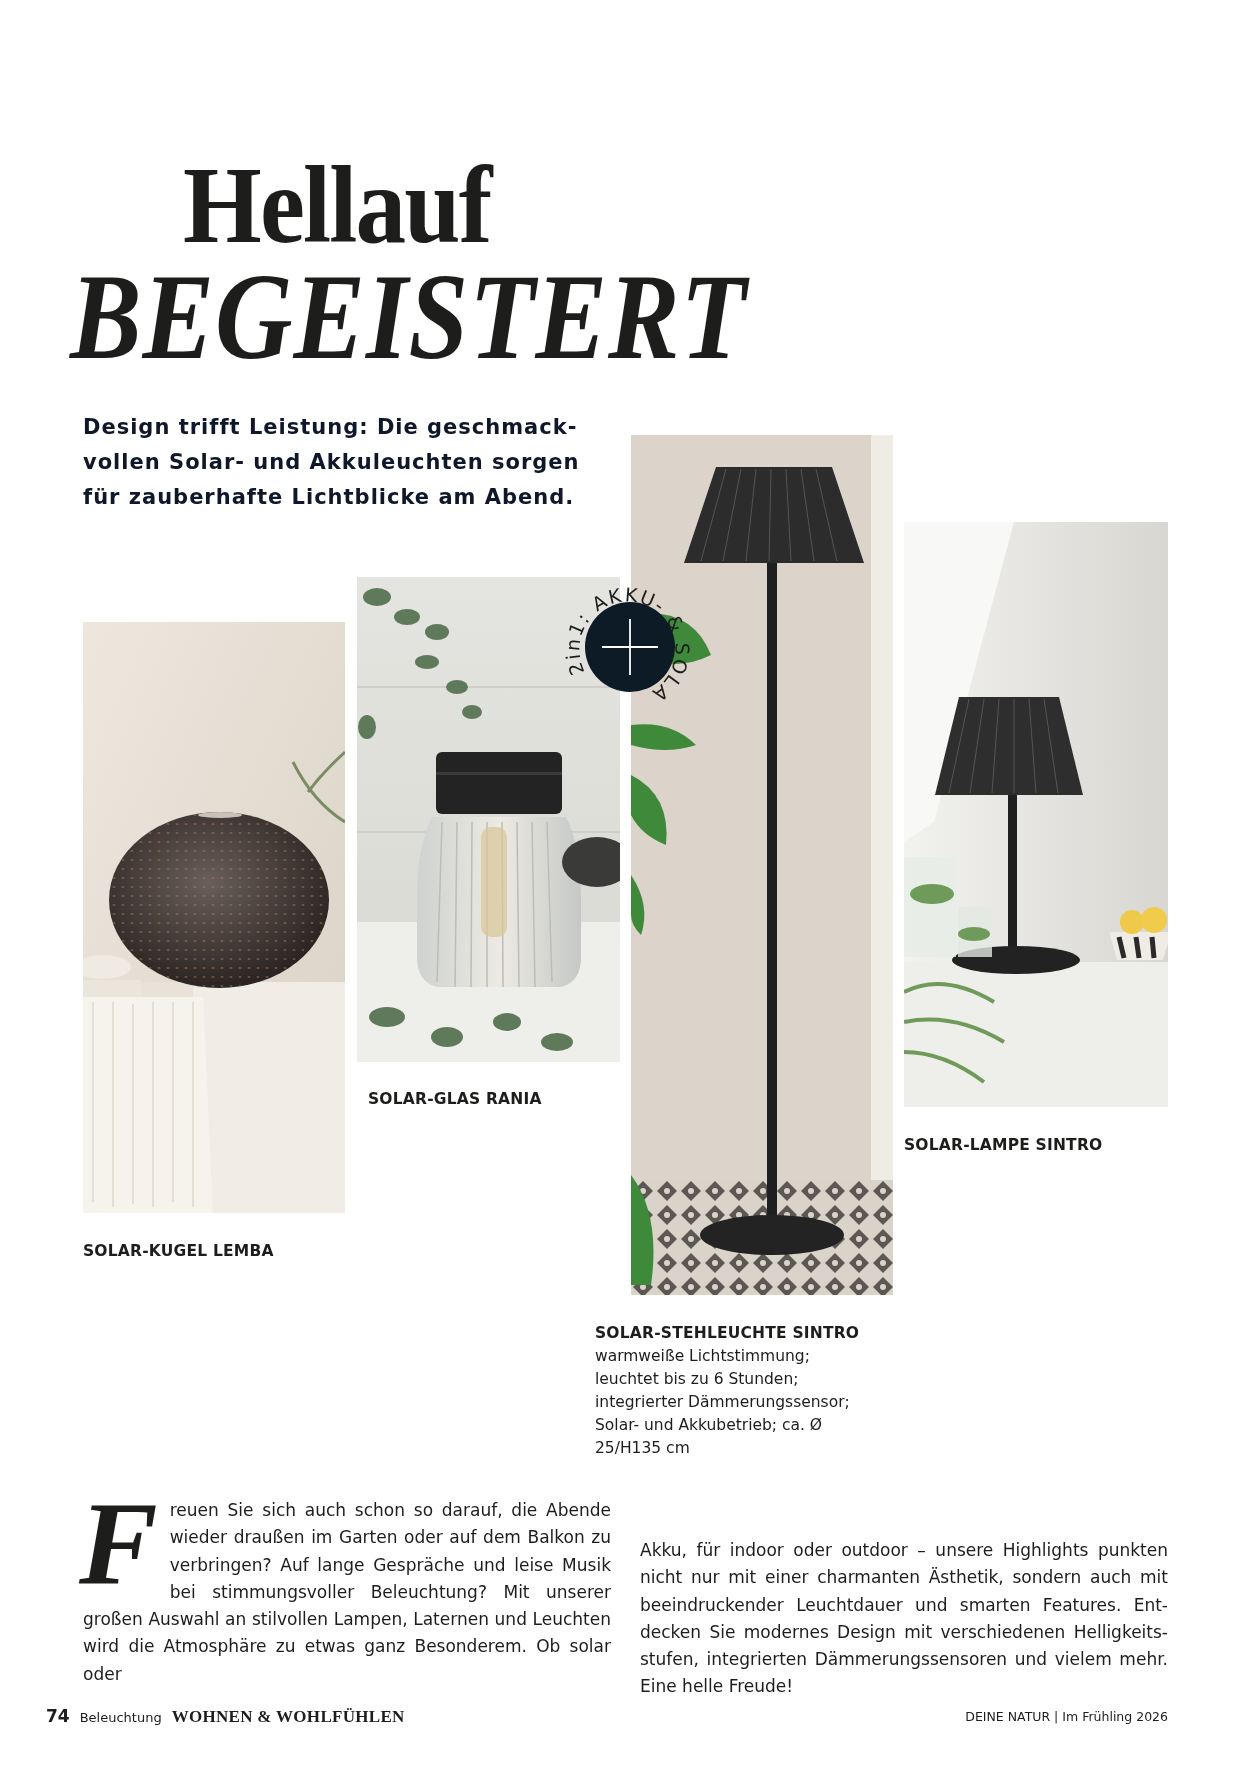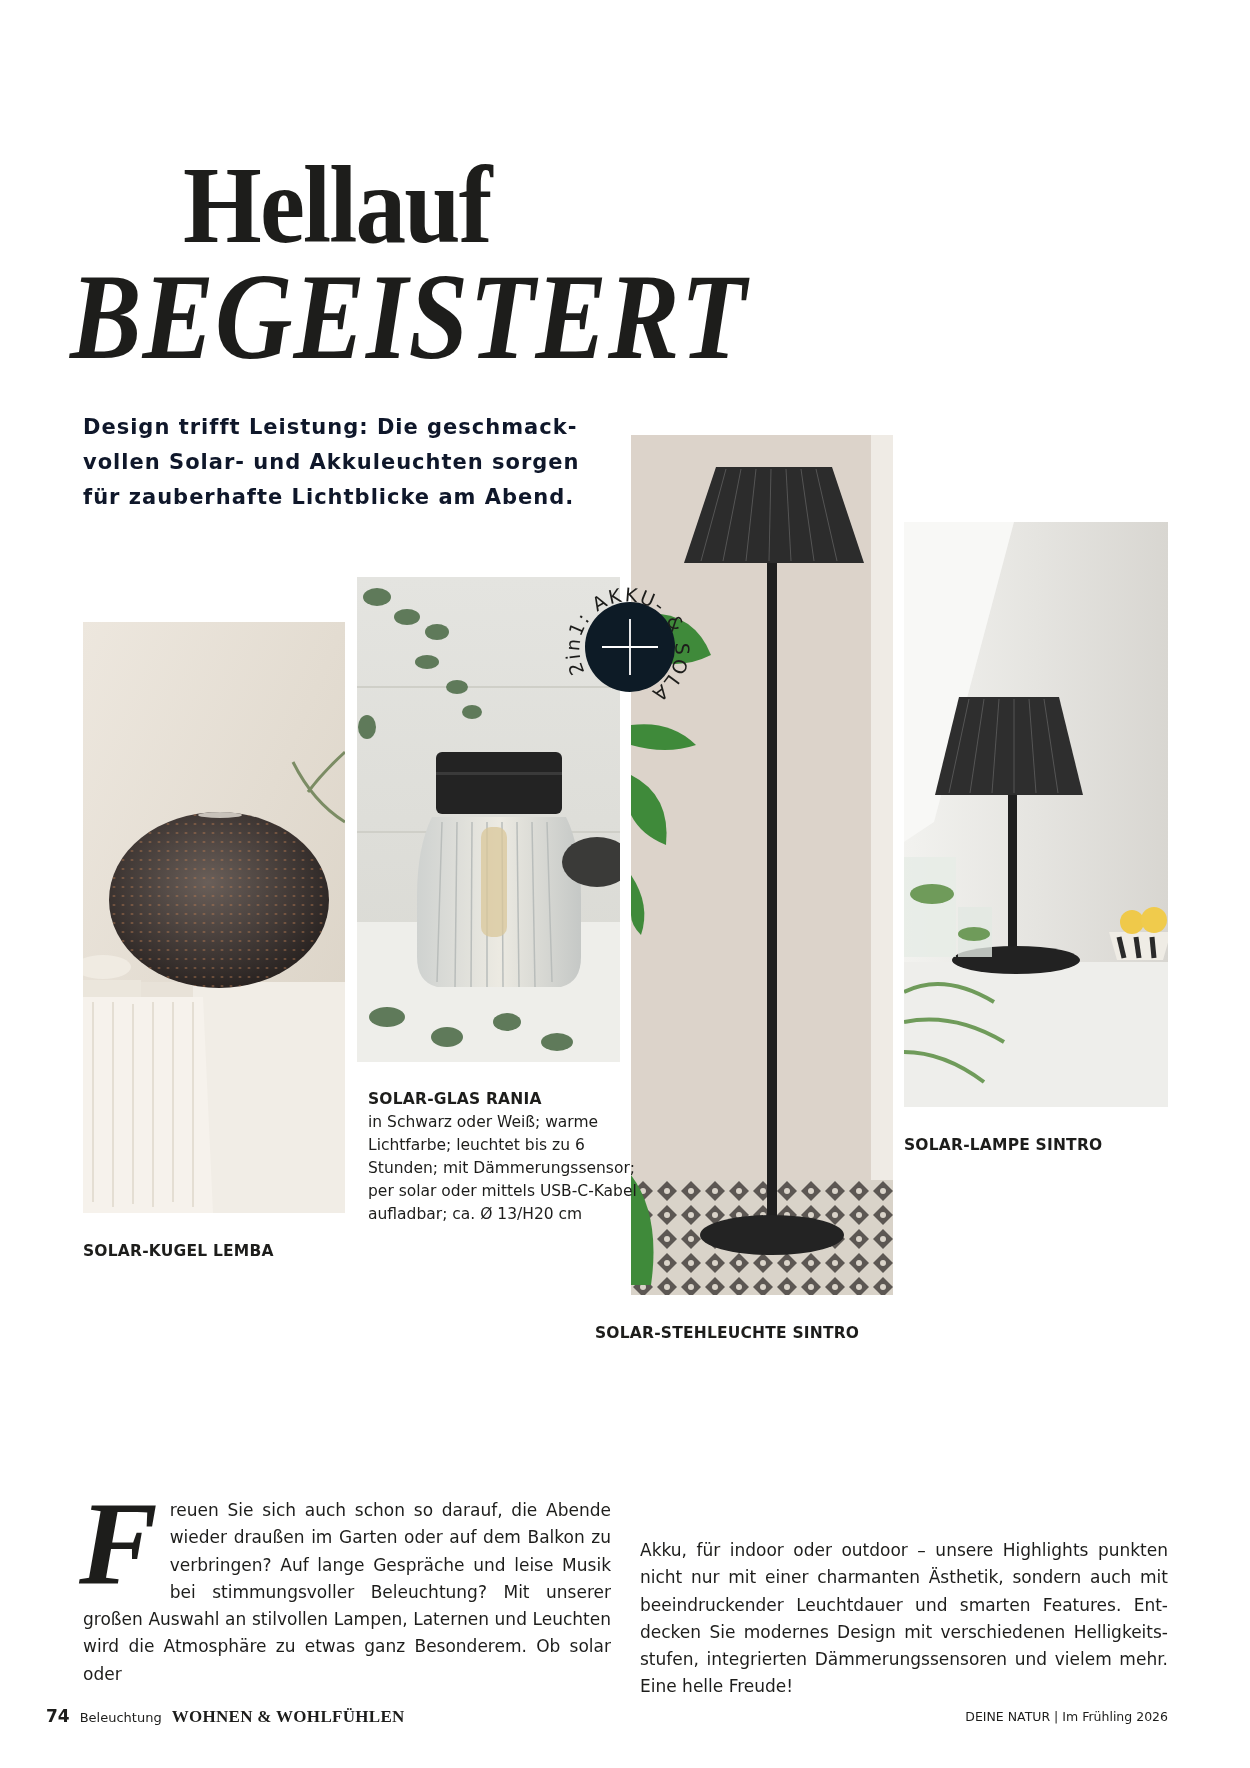--- a/index.html
+++ b/index.html
@@ -238,24 +238,24 @@
       <textPath href="#arcpath">2in1: AKKU- &amp; SOLAR</textPath>
     </text>
   </svg>
 </div>
 
 <div class="caption c1">
   <div class="cap-title">SOLAR-KUGEL LEMBA</div>
 </div>
 <div class="caption c2">
   <div class="cap-title">SOLAR-GLAS RANIA</div>
-  <div>in Schwarz oder Weiß; warme Lichtfarbe; leuchtet bis zu 6 Stunden; mit Dämmerungssen­sor; per solar oder mittels USB-C-Kabel aufladbar; ca. Ø 13/H20 cm</div>
 </div>
 <div class="caption c3">
   <div class="cap-title">SOLAR-STEHLEUCHTE SINTRO</div>
+  <div>warmweiße Lichtstimmung; leuchtet bis zu 6 Stunden; integrierter Dämmerungssensor; Solar- und Akkubetrieb; ca. Ø 25/H135 cm</div>
 </div>
 <div class="caption c4">
   <div class="cap-title">SOLAR-LAMPE SINTRO</div>
 </div>
 
 <div class="body-col col1">
   <span class="dropcap">F</span>
   <span>reuen Sie sich auch schon so darauf, die Abende wieder draußen im Garten oder auf dem Balkon zu verbringen? Auf lange Gespräche und leise Mu­sik bei stimmungsvoller Beleuchtung? Mit unserer großen Auswahl an stilvollen Lampen, Laternen und Leuchten wird die Atmosphäre zu etwas ganz Besonderem. Ob solar oder</span>
 </div>
 <div class="body-col col2">Akku, für indoor oder outdoor – unsere Highlights punkten nicht nur mit einer charmanten Ästhetik, sondern auch mit beeindruckender Leuchtdauer und smarten Features. Ent­decken Sie modernes Design mit verschiedenen Helligkeits­stufen, integrierten Dämmerungssensoren und vielem mehr. Eine helle Freude!</div>

